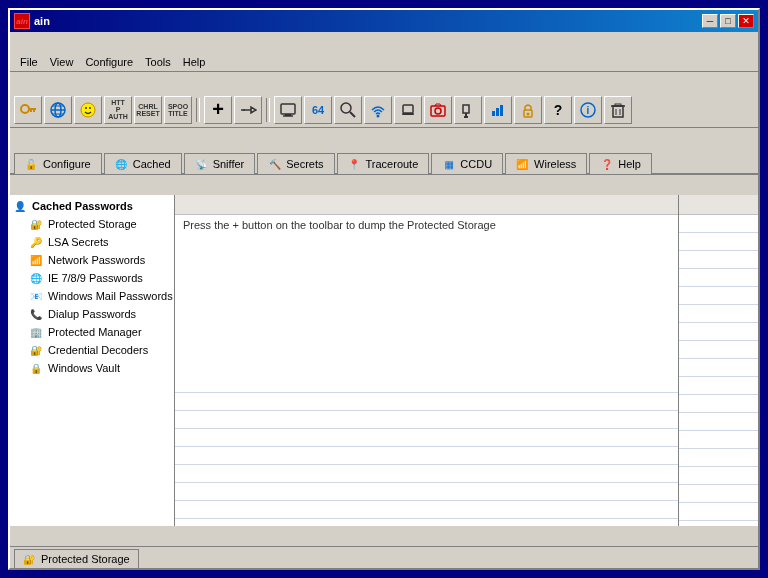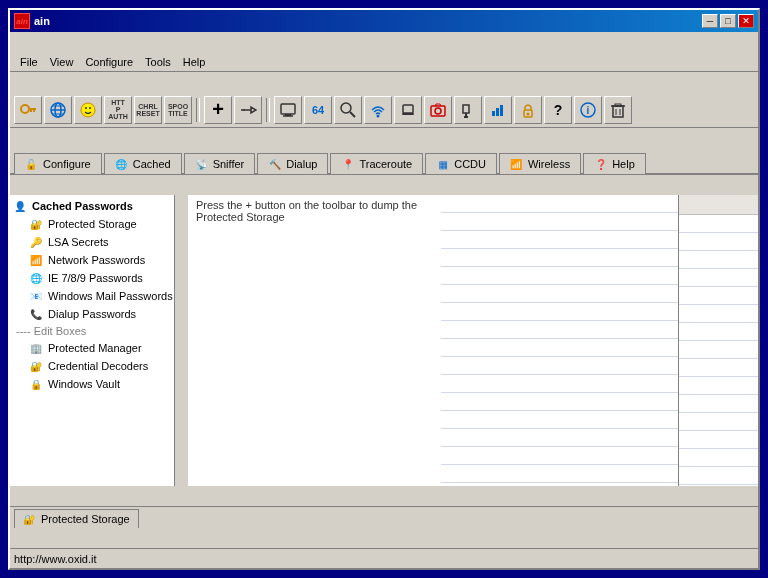--- a/index.html
+++ b/index.html
@@ -203,23 +203,22 @@
       justify-content: center;
       font-size: 10px;
       flex-shrink: 0;
     }
 
     
     .content-pane {
       flex: 1;
       background: #000000;
       display: flex;
-      flex-direction: row;
+      flex-direction: column;
       overflow: hidden;
-      margin-left: 13px;
     }
     .content-header {
       background: #e8e4e0;
       border-bottom: 1px solid #c0c0c0;
       height: 20px;
       display: flex;
       align-items: center;
     }
     .content-body {
       flex: 1;
@@ -456,21 +455,21 @@
     <div class="tab">
       <span class="tab-icon">🌐</span>
       <span>Cached</span>
     </div>
     <div class="tab">
       <span class="tab-icon">📡</span>
       <span>Sniffer</span>
     </div>
     <div class="tab">
       <span class="tab-icon">🔨</span>
-      <span>Dialup</span>
+      <span>Secrets</span>
     </div>
     <div class="tab">
       <span class="tab-icon">📍</span>
       <span>Traceroute</span>
     </div>
     <div class="tab">
       <span class="tab-icon" style="color:#0066cc;">▦</span>
       <span>CCDU</span>
     </div>
     <div class="tab">
@@ -509,21 +508,20 @@
         <span>IE 7/8/9 Passwords</span>
       </div>
       <div class="sidebar-item sub">
         <span class="item-icon">📧</span>
         <span>Windows Mail Passwords</span>
       </div>
       <div class="sidebar-item sub">
         <span class="item-icon">📞</span>
         <span>Dialup Passwords</span>
       </div>
-      <div class="sidebar-separator">---- Edit Boxes</div>
       <div class="sidebar-item sub">
         <span class="item-icon">🏢</span>
         <span>Protected Manager</span>
       </div>
       <div class="sidebar-item sub">
         <span class="item-icon">🔐</span>
         <span>Credential Decoders</span>
       </div>
       <div class="sidebar-item sub">
         <span class="item-icon icon-vault">🔒</span>
@@ -549,17 +547,14 @@
 
   </div>
 
   <div class="bottom-tabbar">
     <div class="bottom-tab">
       <span class="item-icon">🔐</span>
       <span>Protected Storage</span>
     </div>
   </div>
 
-  <div class="statusbar">
-    <span class="status-text">http://www.oxid.it</span>
-  </div>
 
 </div>
 
 </body></html>

